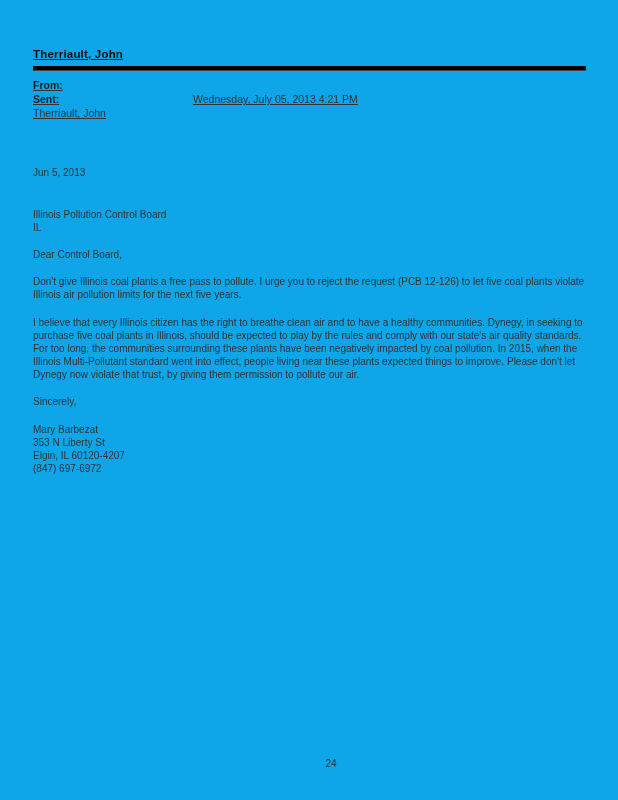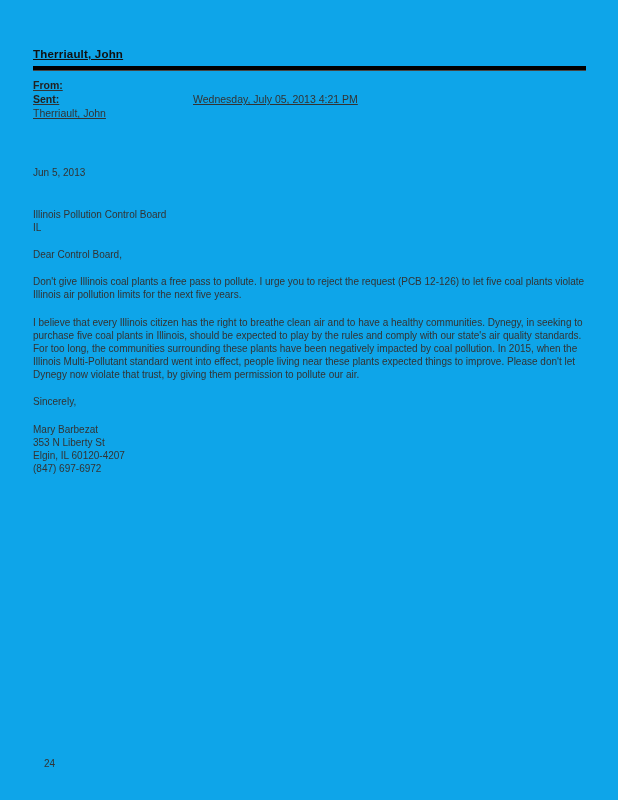--- a/index.html
+++ b/index.html
@@ -70,20 +70,21 @@
   }
   .para {
     margin: 0 0 14px 0;
   }
   .spacer-sm { height: 14px; }
   .page-number {
     position: absolute;
     left: 0;
     right: 0;
     top: 758px;
+    text-align: center;
     font-size: 10px;
     color: #333;
     padding-left: 44px;
   }
 </style>
 </head>
 <body>
 
 <div class="page">
   <div class="content">

